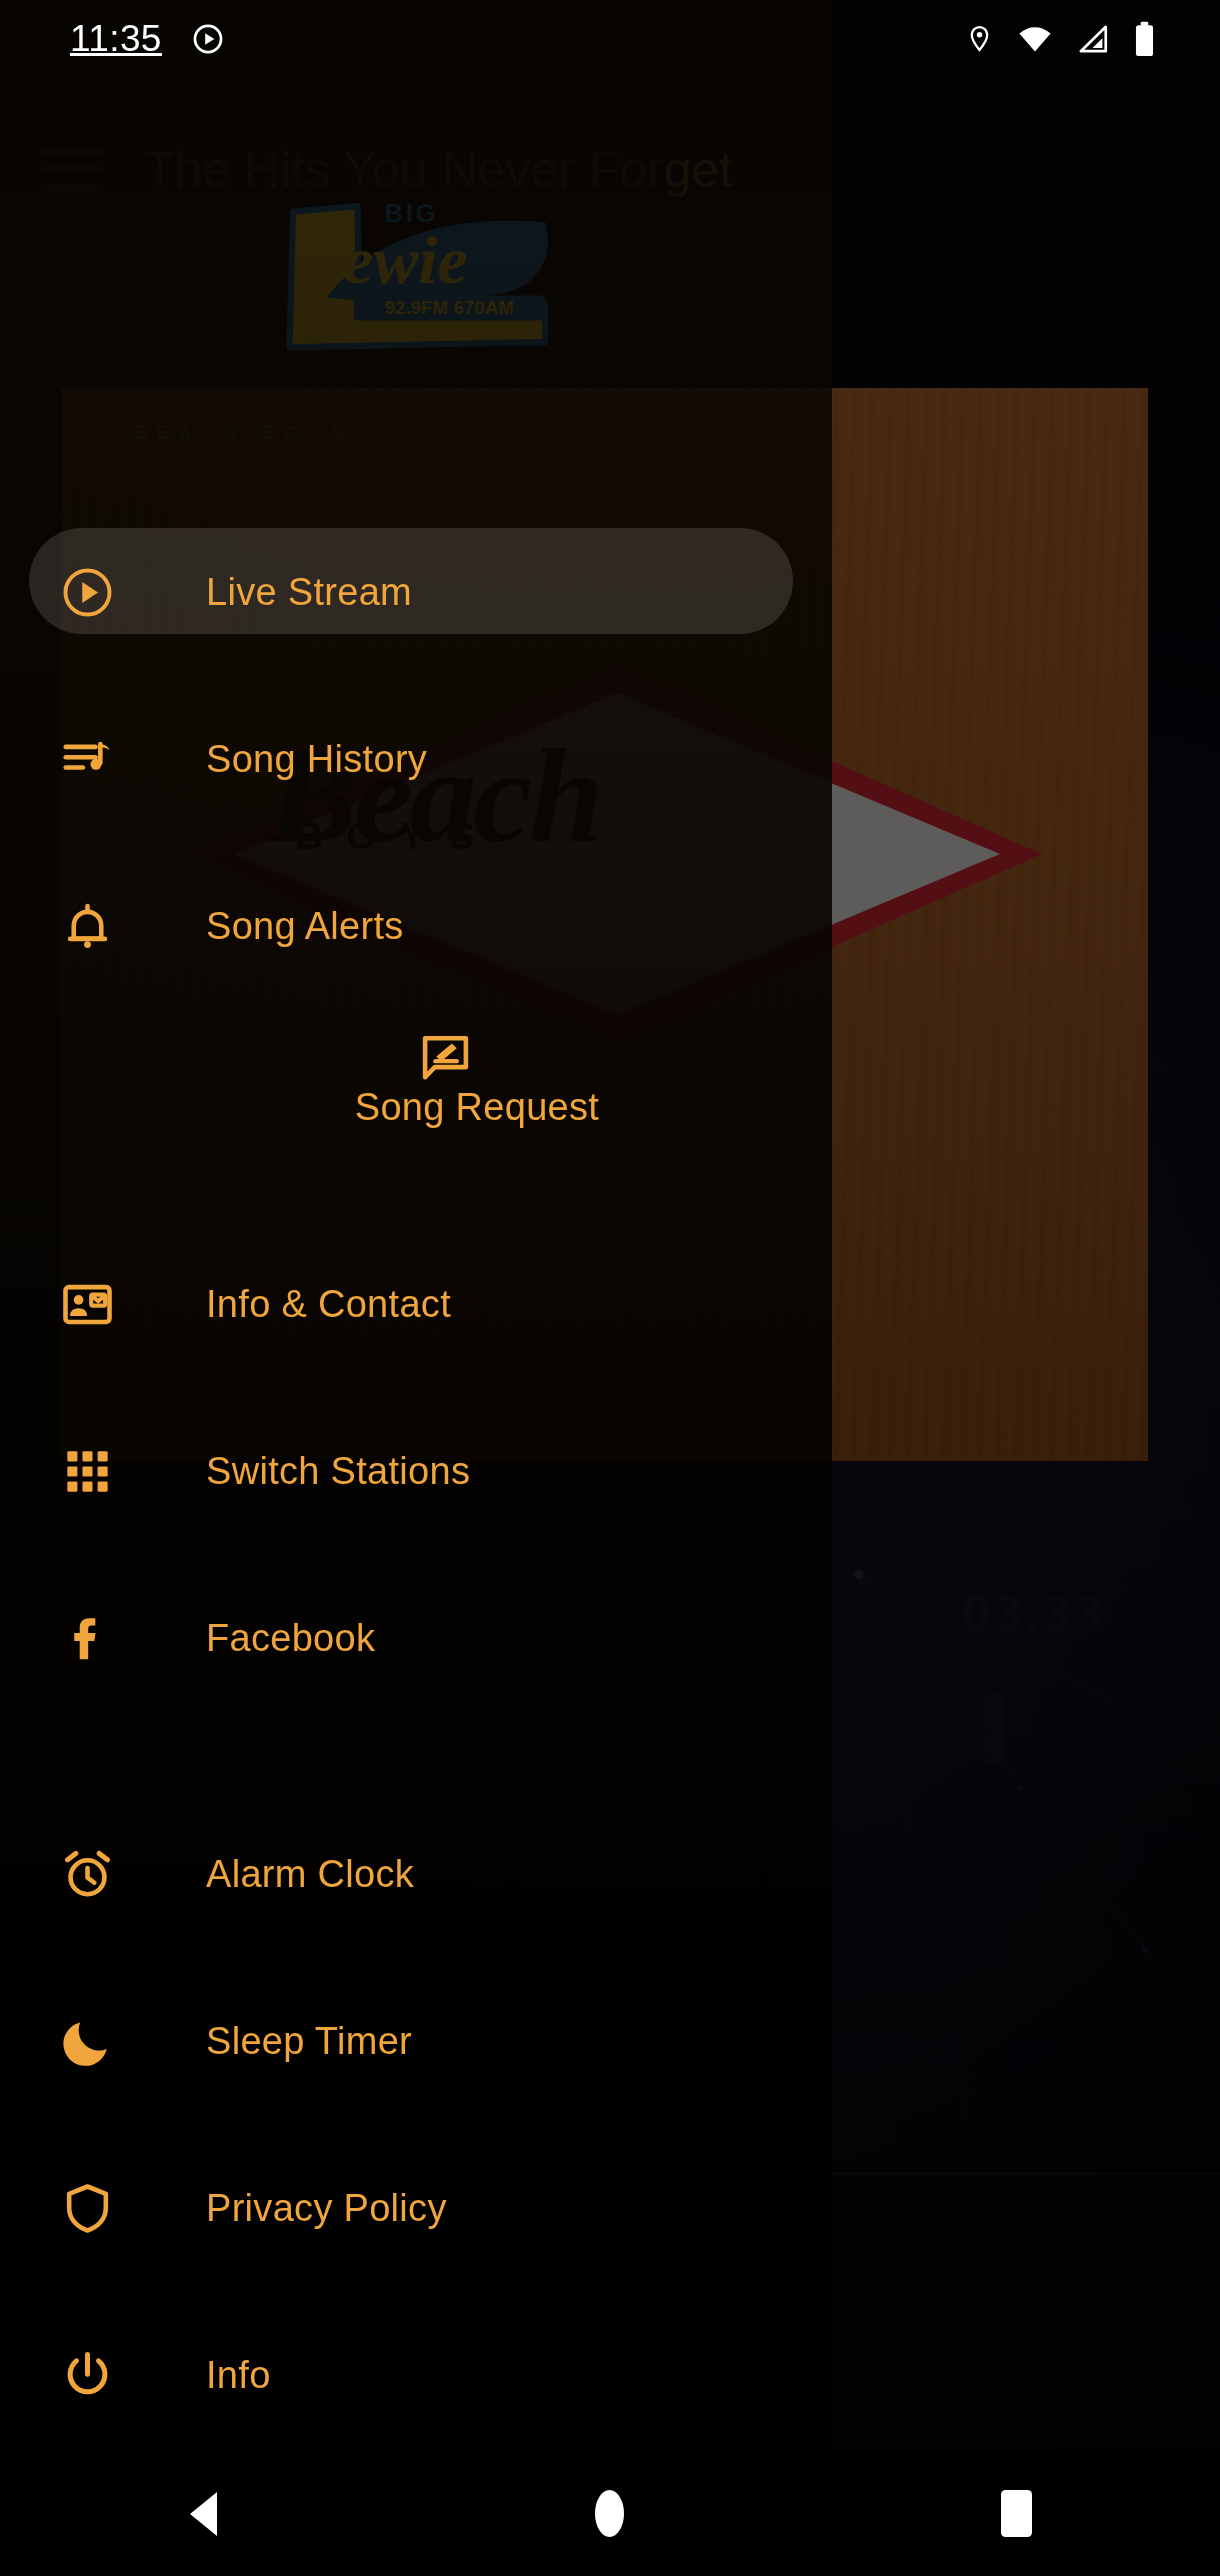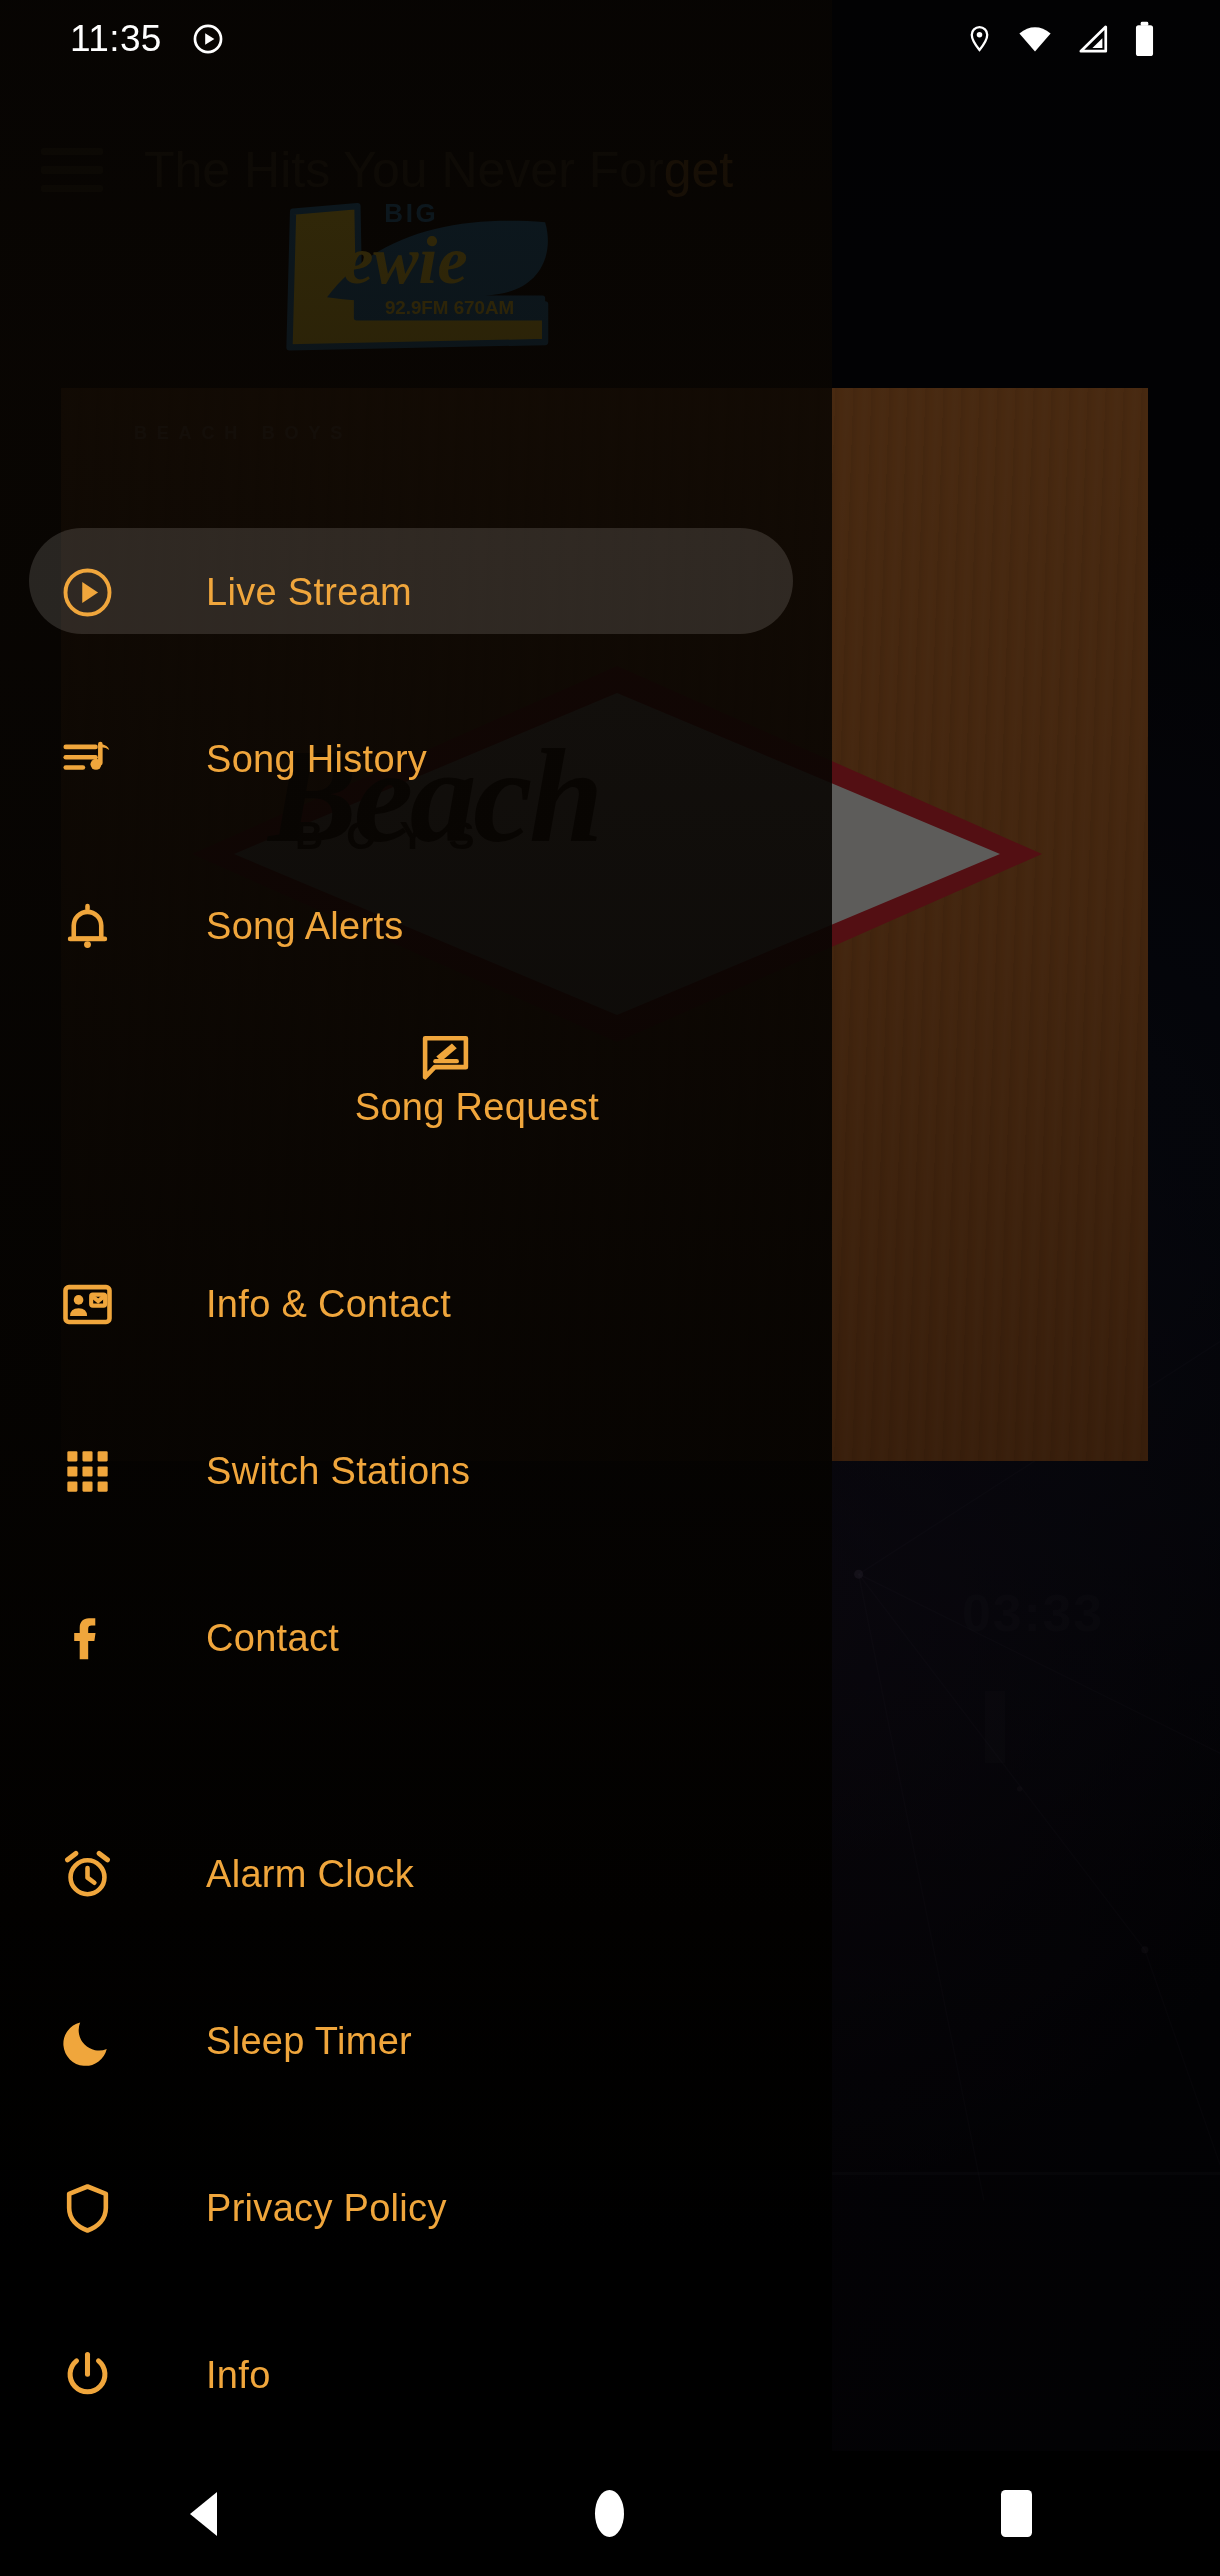--- a/index.html
+++ b/index.html
@@ -63,21 +63,21 @@
     background:rgba(140,140,150,0.05);
   }
   .bg-hline {
     position:absolute; left:832px; top:2172px; width:388px; height:2.7px;
     background:rgba(110,110,125,0.10);
   }
 
   
   .statusbar {
     position:absolute; left:0; top:0; width:1220px; height:77px;
-    display:flex; align-items:center; z-index:60; color:#fff;
+    display:flex; align-items:center; z-index:60; color:#fff;text-decoration:underline;
   }
   .sb-time { margin-left:70px; font-size:37px; letter-spacing:0.4px; }
   .sb-playicon { margin-left:29px; display:flex; align-items:center; }
   .sb-spacer { flex:1; }
   .sb-right { display:flex; align-items:center; gap:23px; margin-right:64px; }
 
   
   .scrim { position:absolute; inset:0; background:rgba(0,0,0,0.60); z-index:20; }
 
   
@@ -297,21 +297,21 @@
           </svg>
         </span>
         <span class="mi-label">Switch Stations</span>
       </div>
       <div class="menu-item gap-xl">
         <span class="mi-icon">
           <svg width="55" height="55" viewBox="0 0 24 24">
             <path d="M15.4 3.2 h-2.8 c-2.5 0 -4 1.6 -4 4.1 V9.6 H6.2 v3.5 h2.4 V21 h3.7 v-7.9 h2.7 l.5 -3.5 h-3.2 V7.8 c0 -1 .4 -1.5 1.5 -1.5 h1.6 z" fill="#F0A63C"></path>
           </svg>
         </span>
-        <span class="mi-label">Contact</span>
+        <span class="mi-label">Facebook</span>
       </div>
       <div class="menu-item">
         <span class="mi-icon">
           <svg width="55" height="55" viewBox="0 0 24 24">
             <circle cx="12" cy="13.2" r="7.4" fill="none" stroke="#F0A63C" stroke-width="2"></circle>
             <path d="M12 9.2 v4.2 l3 2.2" fill="none" stroke="#F0A63C" stroke-width="2" stroke-linecap="round" stroke-linejoin="round"></path>
             <path d="M3.3 5.6 L6.9 2.8" stroke="#F0A63C" stroke-width="2.2" stroke-linecap="round"></path>
             <path d="M20.7 5.6 L17.1 2.8" stroke="#F0A63C" stroke-width="2.2" stroke-linecap="round"></path>
           </svg>
         </span>

